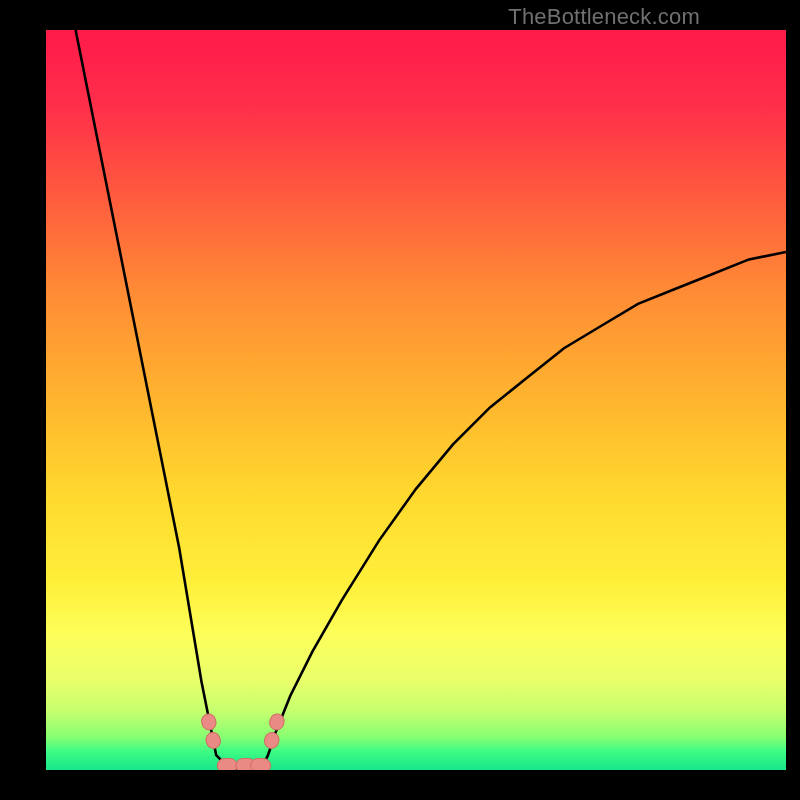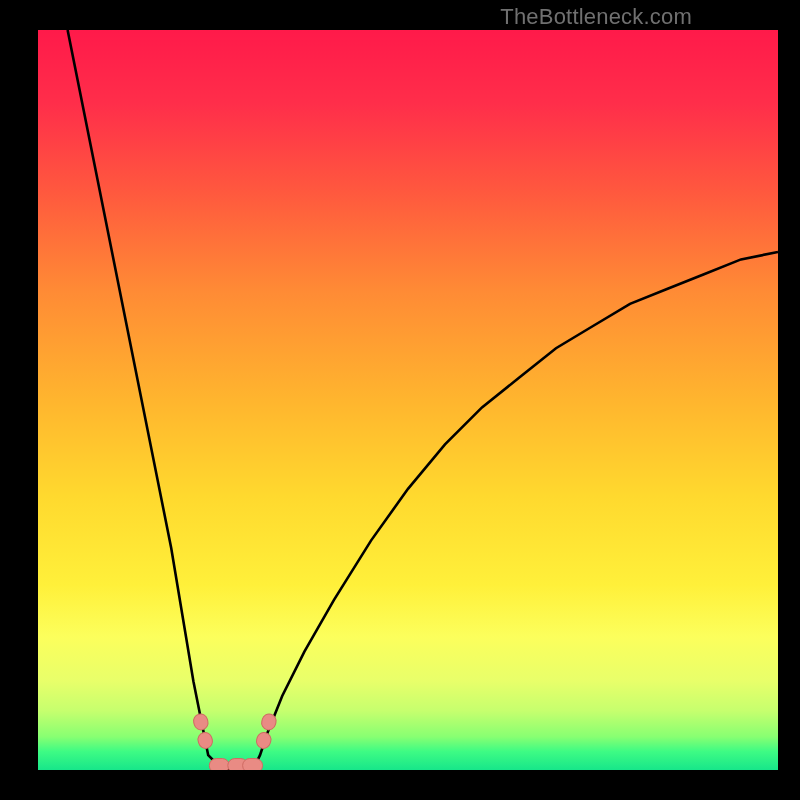--- a/index.html
+++ b/index.html
@@ -6,21 +6,21 @@
     margin: 0;
     padding: 0;
     width: 800px;
     height: 800px;
     background: #000;
     overflow: hidden;
     font-family: Arial, Helvetica, sans-serif;
   }
   .frame {
     position: absolute;
-    left: 8px;
+    left: 16px;
     top: 0;
     width: 692px;
     height: 800px;
     background: #000;
   }
   .plot-area {
     position: absolute;
     left: 30px;
     top: 30px;
     width: 740px;

